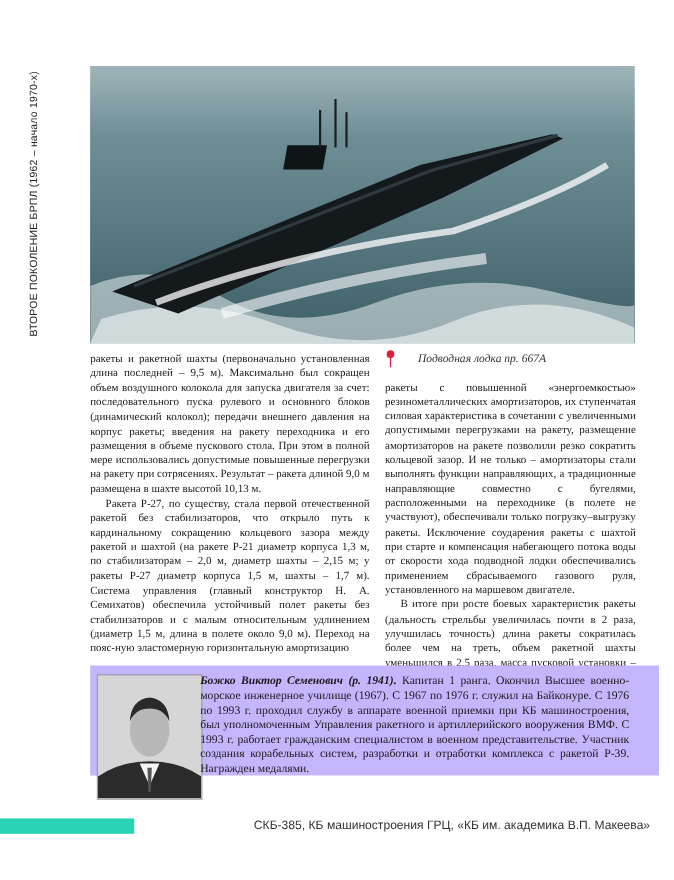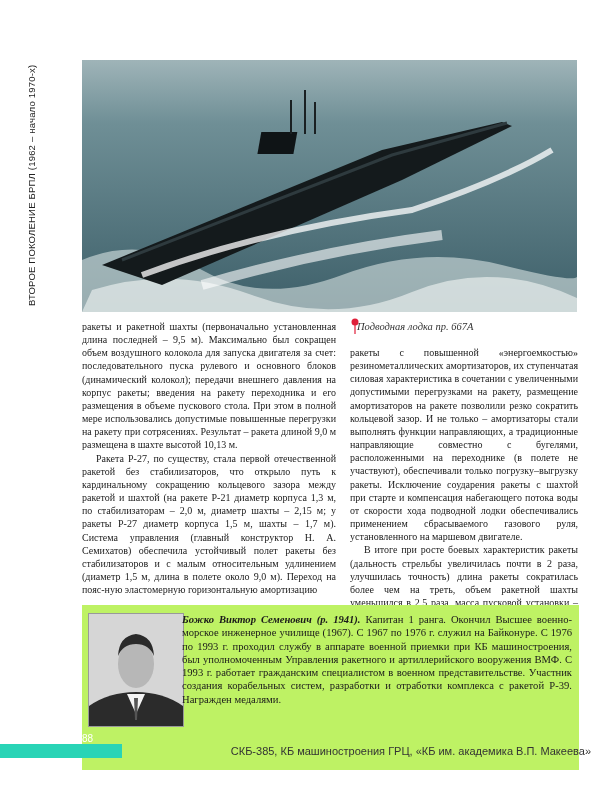--- a/index.html
+++ b/index.html
@@ -3,28 +3,28 @@
 <meta charset="utf-8">
 <style>
   html, body { margin: 0; padding: 0; }
   body { width: 613px; height: 800px; background: #ffffff; position: relative; overflow: hidden;
          font-family: "Liberation Serif", serif; color: #1a1a1a; }
   .side-title { position: absolute; left: 20px; top: 60px; width: 22px; height: 250px;
          writing-mode: vertical-rl; transform: rotate(180deg); font-family: "Liberation Sans", sans-serif;
          font-size: 9.5px; letter-spacing: 0.2px; color: #222; display: flex; align-items: center; justify-content: center; white-space: nowrap; }
   .photo { position: absolute; left: 82px; top: 60px; width: 495px; height: 252px; overflow: hidden;
            background: linear-gradient(180deg, #aebfc3 0%, #7d9aa0 18%, #5e7f87 40%, #4c6e78 70%, #3f626c 100%); }
-  .caption { position: absolute; left: 357px; top: 321px; font-style: italic; font-size: 10.5px; color: #333; font-family: Liberation Serif, serif; }
+  .caption { position: absolute; left: 380px; top: 321px; font-style: italic; font-size: 10.5px; color: #333; font-family: Liberation Serif, serif; }
   .pin { position: absolute; left: 351px; top: 318px; width: 8px; height: 16px; }
   .col { position: absolute; font-size: 10px; line-height: 13.15px; text-align: justify; }
   .col p { margin: 0; }
   .col p.ind { text-indent: 14px; }
   .col1 { left: 82px; top: 320px; width: 254px; }
   .col2 { left: 350px; top: 346px; width: 228px; }
-  .bio { position: absolute; left: 82px; top: 605px; width: 497px; height: 165px; background: #bef264; }
+  .bio { position: absolute; left: 82px; top: 605px; width: 497px; height: 100px; background: #c4b5fd; padding-left: 20px; }
   .portrait { position: absolute; left: 6px; top: 8px; width: 94px; height: 112px; overflow: hidden;
               background: linear-gradient(180deg,#d8d8d8 0%, #cfcfcf 100%); border: 1px solid #999; }
   .bio-text { position: absolute; left: 100px; top: 8px; width: 390px; font-size: 10.6px; line-height: 13.3px; text-align: justify; }
   .bio-text b i { font-weight: bold; font-style: italic; }
   .footer-bar { position: absolute; left: 0; top: 744px; width: 122px; height: 14px; background: #29d4b6; }
   .page-num { position: absolute; left: 82px; top: 732px; font-family: "Liberation Sans", sans-serif; font-size: 10px; color: #fff; line-height: 14px; }
   .footer-text { position: absolute; right: 22px; top: 745px; font-family: "Liberation Sans", sans-serif; font-size: 11px; color: #333; }
 </style>
 </head>
 <body>

